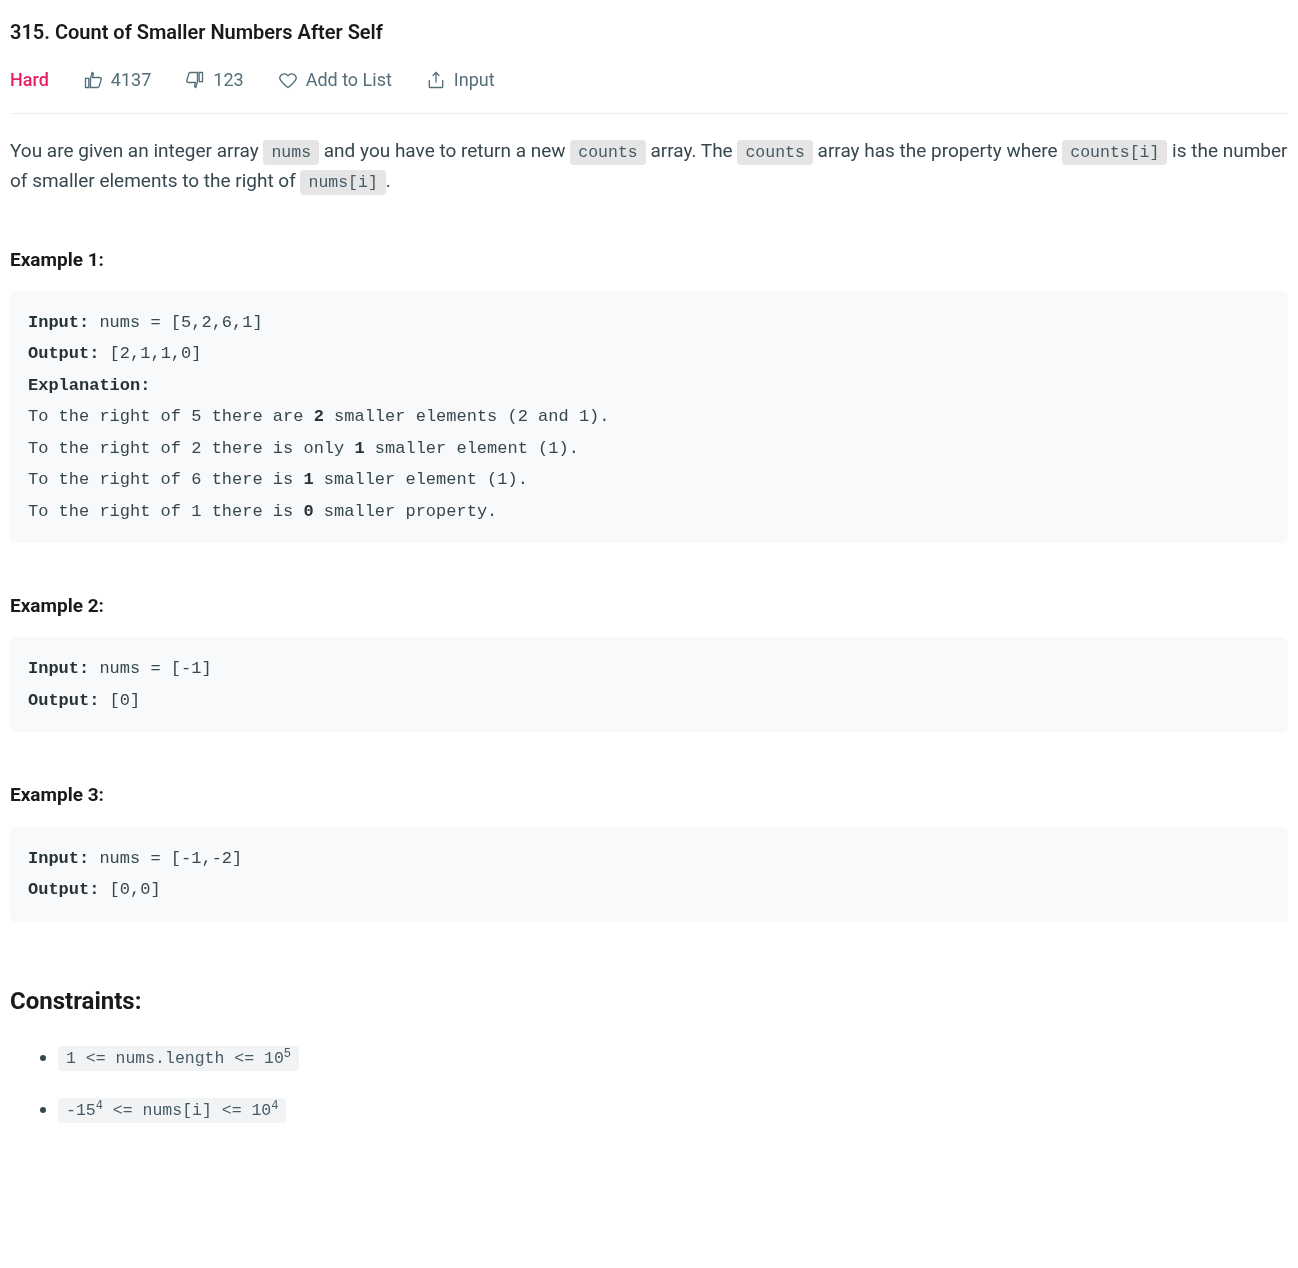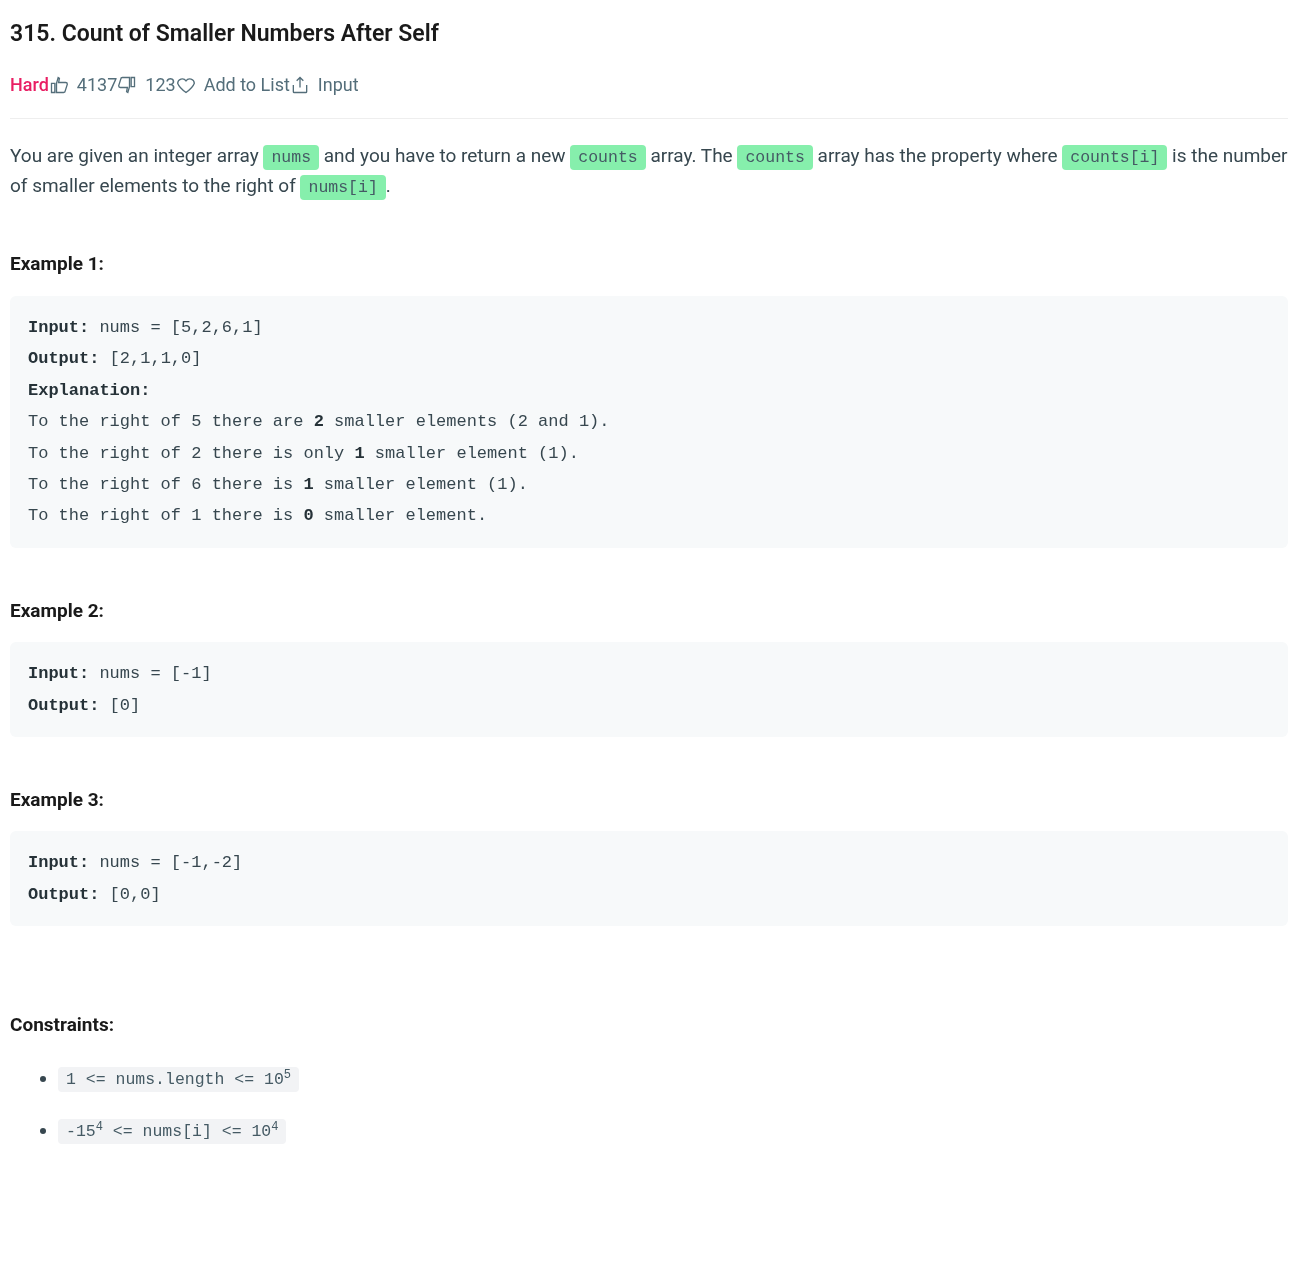--- a/index.html
+++ b/index.html
@@ -7,48 +7,49 @@
     margin: 0;
     padding: 10px;
     font-family: -apple-system, BlinkMacSystemFont, "Segoe UI", Roboto, "Helvetica Neue", Arial, sans-serif;
     color: #262626;
     font-size: 18px;
     line-height: 1.6;
     background: #fff;
     width: 1298px;
   }
   .title {
-    font-size: 23px;
+    font-size: 20px;
     font-weight: 600;
     color: #1a1a1a;
     margin: 6px 0 18px 0;
   }
   .meta-row {
     display: flex;
     align-items: center;
+    gap: 34px;
     padding-bottom: 18px;
     border-bottom: 1px solid #eee;
     margin-bottom: 22px;
     color: #546e7a;
     font-size: 18px;
   }
   .difficulty {
     color: #e91e63;
     font-weight: 500;
   }
   .meta-item {
     display: inline-flex;
     align-items: center;
     gap: 8px;
     cursor: pointer;
   }
   .meta-item svg { stroke: #546e7a; fill: none; stroke-width: 1.6; }
   .desc { color: #37474f; font-size: 19px; }
   code.inline {
-    background: #86efac;
+    background: #e5e5e5;
     color: #455a64;
     font-family: "SFMono-Regular", Consolas, "Liberation Mono", Menlo, monospace;
     font-size: 16.5px;
     padding: 3px 8px;
     border-radius: 4px;
   }
   .section-head {
     font-weight: 700;
     font-size: 19px;
     color: #1a1a1a;
@@ -62,23 +63,23 @@
     font-family: "SFMono-Regular", Consolas, "Liberation Mono", Menlo, monospace;
     font-size: 17px;
     line-height: 1.85;
     color: #37474f;
     white-space: pre-wrap;
     margin: 0;
   }
   pre.block .b { font-weight: 700; color: #263238; }
   .constraints-head {
     font-weight: 700;
-    font-size: 19px;
+    font-size: 24px;
     color: #1a1a1a;
-    margin-top: 84px;
+    margin-top: 60px;
     margin-bottom: 14px;
   }
   ul.constraints {
     margin: 0;
     padding-left: 48px;
   }
   ul.constraints li {
     margin: 23px 0;
     color: #37474f;
   }
@@ -133,21 +134,21 @@
   <span>You are given an integer array </span><code class="inline">nums</code><span> and you have to return a new </span><code class="inline">counts</code><span> array. The </span><code class="inline">counts</code><span> array has the property where </span><code class="inline">counts[i]</code><span> is the number of smaller elements to the right of </span><code class="inline">nums[i]</code><span>.</span>
 </p>
 
 <div class="section-head">Example 1:</div>
 <pre class="block"><span class="b">Input:</span><span> nums = [5,2,6,1]</span>
 <span class="b">Output:</span><span> [2,1,1,0]</span>
 <span class="b">Explanation:</span>
 <span>To the right of 5 there are </span><span class="b">2</span><span> smaller elements (2 and 1).</span>
 <span>To the right of 2 there is only </span><span class="b">1</span><span> smaller element (1).</span>
 <span>To the right of 6 there is </span><span class="b">1</span><span> smaller element (1).</span>
-<span>To the right of 1 there is </span><span class="b">0</span><span> smaller element.</span></pre>
+<span>To the right of 1 there is </span><span class="b">0</span><span> smaller property.</span></pre>
 
 <div class="section-head">Example 2:</div>
 <pre class="block"><span class="b">Input:</span><span> nums = [-1]</span>
 <span class="b">Output:</span><span> [0]</span></pre>
 
 <div class="section-head">Example 3:</div>
 <pre class="block"><span class="b">Input:</span><span> nums = [-1,-2]</span>
 <span class="b">Output:</span><span> [0,0]</span></pre>
 
 <div class="constraints-head">Constraints:</div>

